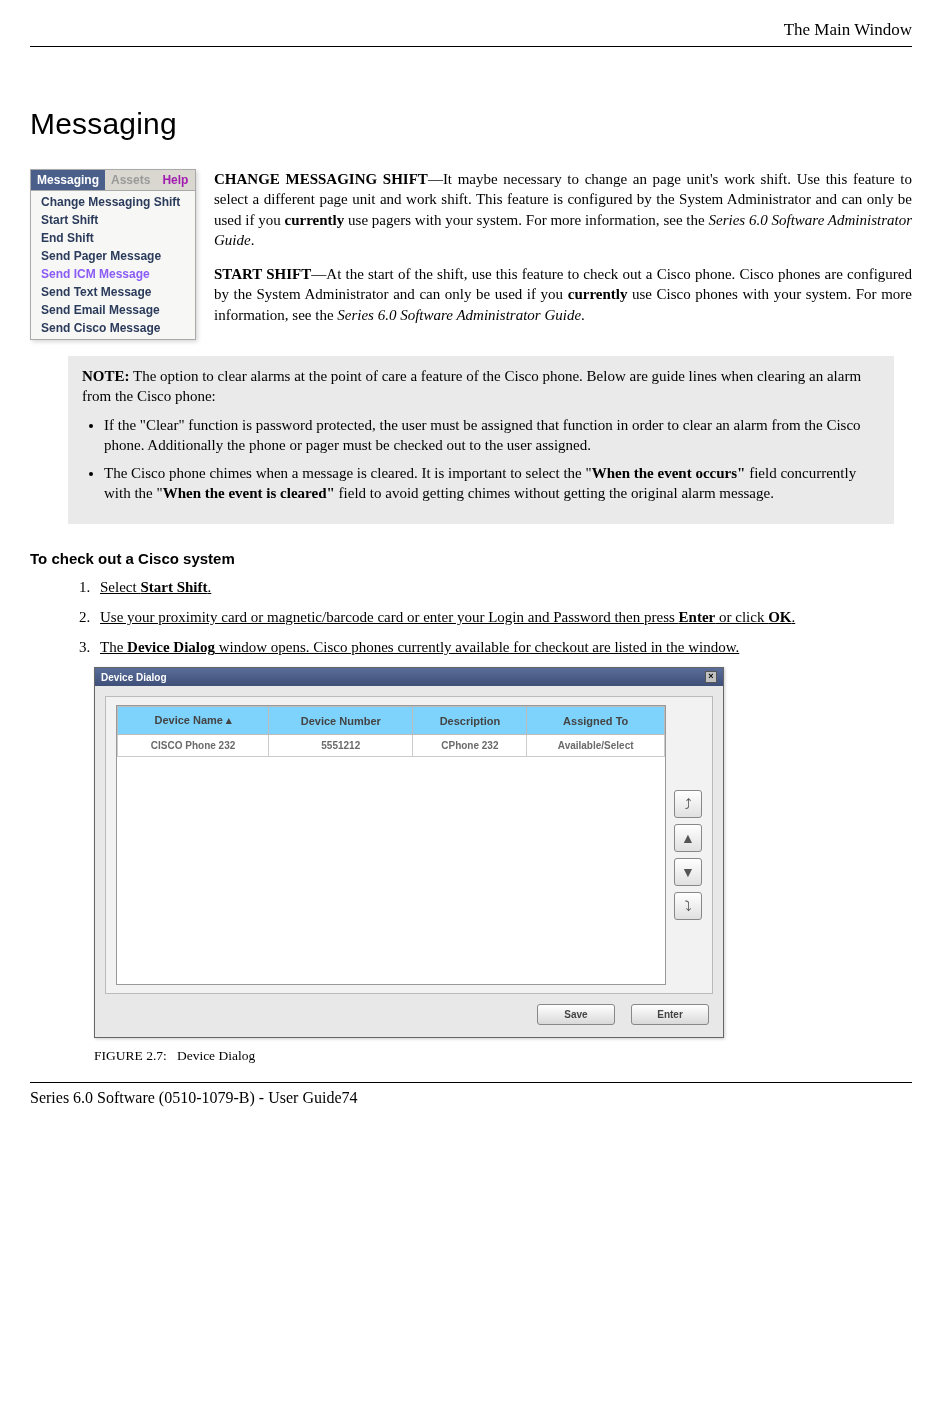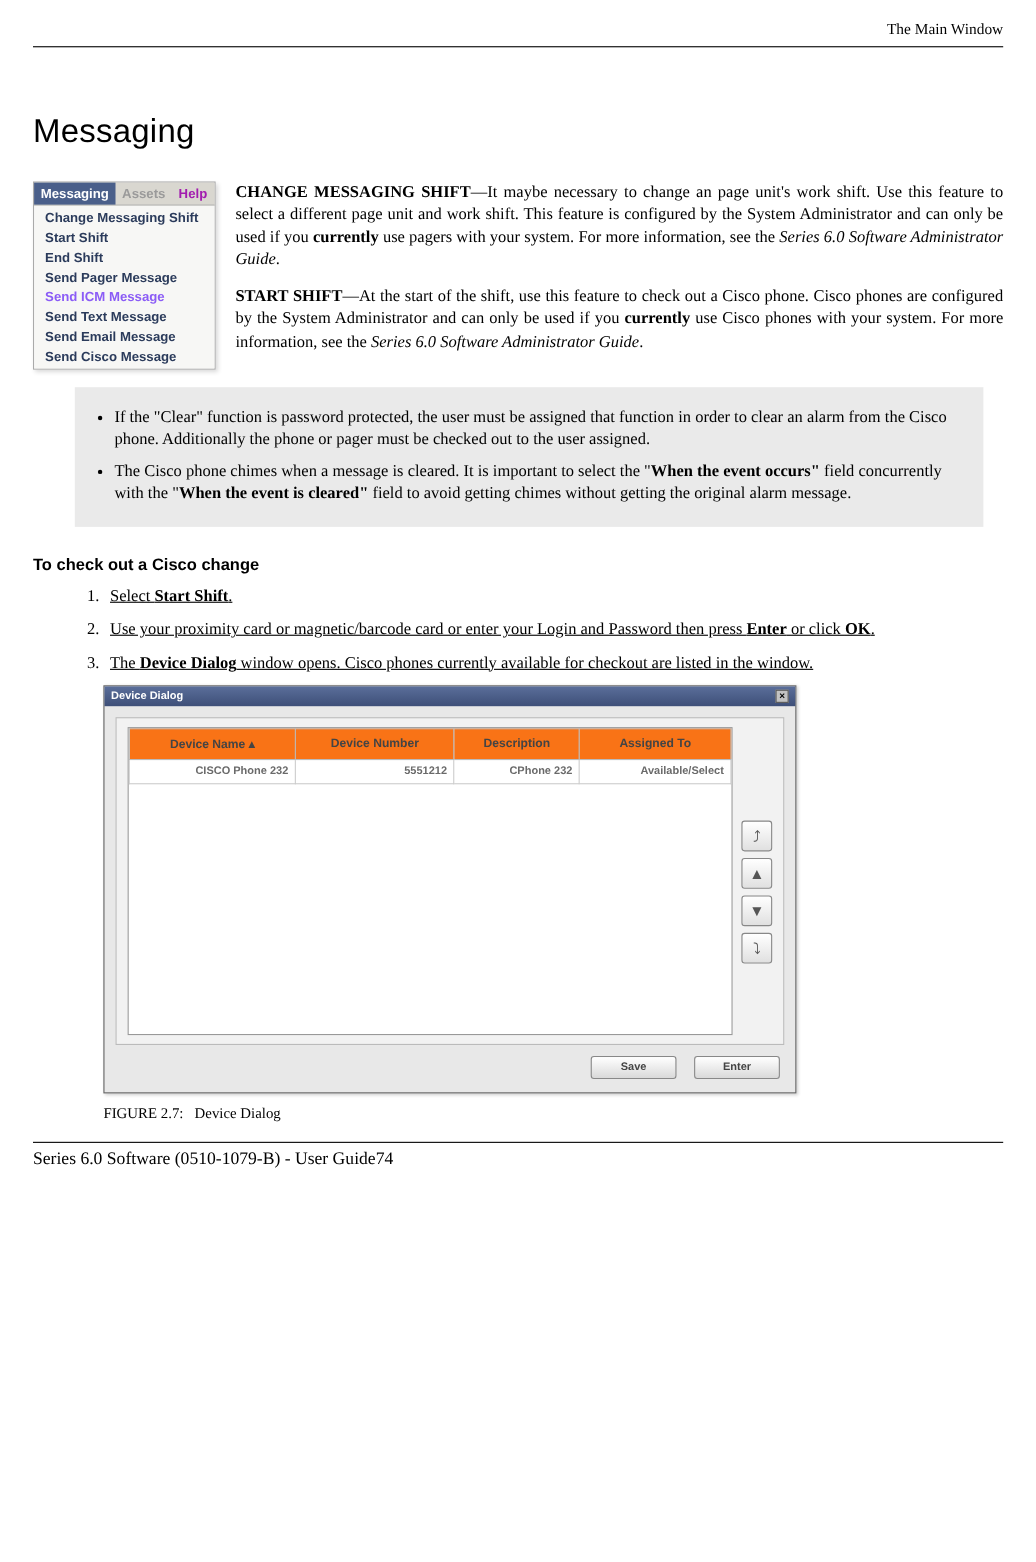--- a/index.html
+++ b/index.html
@@ -7,21 +7,21 @@
     font-family: "Times New Roman", Times, serif;
     font-size: 15px;
     color: #000;
     background: #fff;
     width: 942px;
     margin: 0 auto;
     padding: 20px 30px 10px 30px;
   }
   .header-right {
     text-align: right;
-    font-size: 14px;
+    font-size: 17px;
     margin-bottom: 6px;
   }
   hr.top-rule {
     border: none;
     border-top: 1px solid #000;
     margin-bottom: 60px;
   }
   h1.section-title {
     font-family: Helvetica, Arial, sans-serif;
     font-weight: normal;
@@ -150,31 +150,31 @@
     background: #fff;
     height: 280px;
     overflow: hidden;
   }
   .dd-table {
     width: 100%;
     border-collapse: collapse;
     font-size: 11px;
   }
   .dd-table th {
-    background: #f97316;
+    background: #7dd3fc;
     border: 1px solid #bbb;
     padding: 7px 6px;
     font-weight: bold;
     text-align: center;
     color: #444;
   }
   .dd-table td {
     border: 1px solid #ccc;
     padding: 5px 6px;
-    text-align: right;
+    text-align: center;
     color: #6a6a6a;
     font-size: 10px;
     font-weight: bold;
   }
   .dd-arrow-col {
     display: flex;
     flex-direction: column;
     gap: 6px;
     justify-content: center;
     padding-top: 20px;
@@ -253,29 +253,32 @@
     <p>
       <b>CHANGE MESSAGING SHIFT</b><span>—</span><span>It maybe necessary to change an page unit's work shift. Use this feature to select a different page unit and work shift. This feature is configured by the System Administrator and can only be used if you </span><b>currently</b><span> use pagers with your system. For more information, see the </span><i>Series 6.0 Software Administrator Guide</i><span>.</span>
     </p>
     <p>
       <b>START SHIFT</b><span>—</span><span>At the start of the shift, use this feature to check out a Cisco phone. Cisco phones are configured by the System Administrator and can only be used if you </span><b>currently</b><span> use Cisco phones with your system. For more information, see the </span><i>Series 6.0 Software Administrator Guide</i><span>.</span>
     </p>
   </div>
 </div>
 
 <div class="note-box">
+  <p>
+    <b><span class="sc">NOTE:</span></b><span> The option to clear alarms at the point of care a feature of the Cisco phone. Below are guide lines when clearing an alarm from the Cisco phone:</span>
+  </p>
   <ul>
     <li>If the "Clear" function is password protected, the user must be assigned that function in order to clear an alarm from the Cisco phone. Additionally the phone or pager must be checked out to the user assigned.</li>
     <li>
       <span>The Cisco phone chimes when a message is cleared. It is important to select the "</span><b>When the event occurs"</b><span> field concurrently with the "</span><b>When the event is cleared"</b><span> field to avoid getting chimes without getting the original alarm message.</span>
     </li>
   </ul>
 </div>
 
-<div class="subhead">To check out a Cisco change</div>
+<div class="subhead">To check out a Cisco system</div>
 
 <ol class="steps">
   <li>
     <span>Select </span><b>Start Shift</b><span>.</span>
   </li>
   <li>
     <span>Use your proximity card or magnetic/barcode card or enter your Login and Password then press </span><b>Enter</b><span> or click </span><b>OK</b><span>.</span>
   </li>
   <li>
     <span>The </span><b>Device Dialog</b><span> window opens. Cisco phones currently available for checkout are listed in the window.</span>

